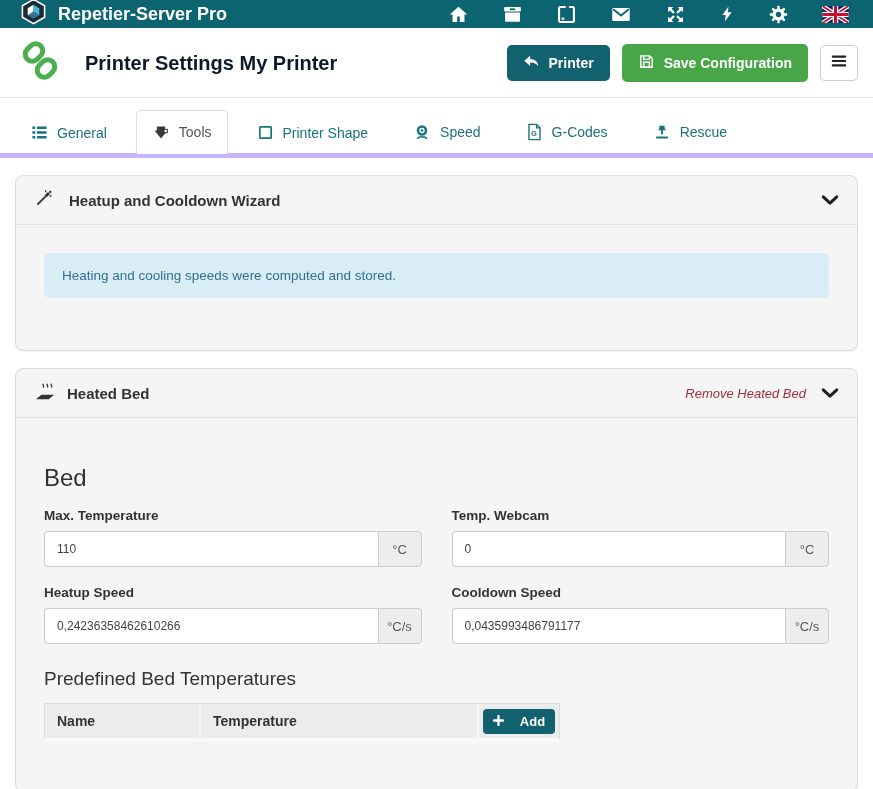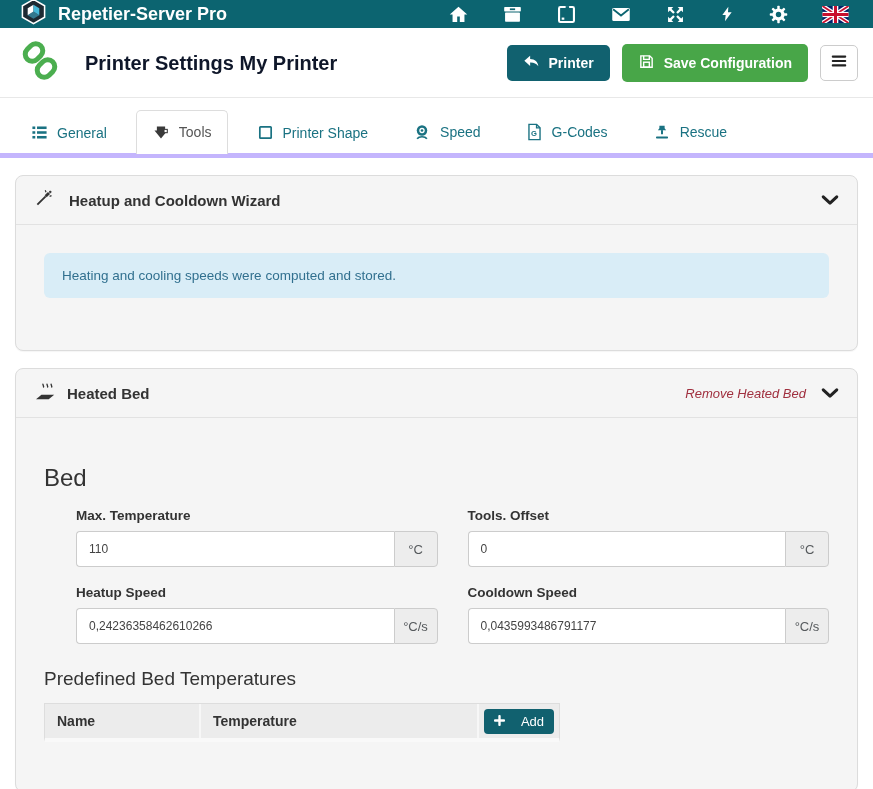--- a/index.html
+++ b/index.html
@@ -37,39 +37,39 @@
   .panel-header { display:flex; align-items:center; padding:12px 18px; border-bottom:1px solid #e2e2e2; min-height:46px; }
   .panel-title { font-size:15px; font-weight:bold; color:#333; margin-left:15px; }
   .spacer { margin-left:auto; }
   .chevron { cursor:pointer; display:flex; }
   .remove-link { color:#a0303f; font-size:13px; cursor:pointer; margin-right:15px;font-style:italic; }
   .wizard-body { padding:28px 28px 52px; }
   .alert-info { background:#d9edf7; color:#31708f; border-radius:6px; padding:15px 18px; font-size:13.5px; }
   
   .bed-body { padding:0 28px 49px; }
   .bed-body h2 { font-size:24px; color:#333; font-weight:500; margin:46px 0 0; }
-  .form-grid { display:grid; grid-template-columns:1fr 1fr; column-gap:30px;margin-left:32px; }
+  .form-grid { display:grid; grid-template-columns:1fr 1fr; column-gap:30px; }
   .field label { display:block; font-size:13.5px; font-weight:bold; color:#333; margin:16px 0 8px; }
   .row2 .field label { margin-top:18px; }
   .input-group { display:flex; }
   .input-group input { flex:1; min-width:0; height:36px; border:1px solid #ccc; border-right:none;
                        border-radius:4px 0 0 4px; padding:0 12px; font-size:12px; color:#444;
                        font-family:inherit; background:#fff; }
   .addon { display:flex; align-items:center; justify-content:center; min-width:44px; padding:0 8px;
            background:#ededed; border:1px solid #ccc; border-radius:0 4px 4px 0; font-size:13px; color:#55595c; }
   h3.sub { font-size:19px; color:#333; font-weight:500; margin:24px 0 13px; }
   
   .temp-table { width:516px; border:1px solid #ddd; background:#ececec; border-bottom:4px solid #f9f9f9; }
   .temp-row { display:flex; align-items:stretch; }
   .temp-cell { padding:9px 12px; font-size:14px; font-weight:bold; color:#333;
                border-right:2px solid #f7f7f7; display:flex; align-items:center; }
   .cell-name { width:156px; }
   .cell-temp { flex:1; }
   .cell-add { border-right:none; width:80px; justify-content:center; padding:3px 6px; }
-  .btn-add { background:#11616f; color:#fff; font-size:13px; font-weight:normal; border:none; border-radius:4px;
+  .btn-add { background:#11616f; color:#fff; font-size:13px; font-weight:bold; border:none; border-radius:4px;
              padding:5px 10px; display:inline-flex; gap:16px; align-items:center; cursor:pointer; font-family:inherit; }
 </style>
 </head>
 <body>
 
 <div class="navbar">
   <div class="brand">
     <span>
       <svg width="27" height="27" viewBox="0 0 28 28">
         <polygon points="14,1.5 25.5,8 25.5,20 14,26.5 2.5,20 2.5,8" fill="#1c2a33" stroke="#fff" stroke-width="1.6"></polygon>
@@ -307,21 +307,21 @@
 
     <div class="form-grid row1">
       <div class="field">
         <label>Max. Temperature</label>
         <div class="input-group">
           <input value="110" style="">
           <span class="addon">°C</span>
         </div>
       </div>
       <div class="field">
-        <label>Tools. Offset</label>
+        <label>Temp. Webcam</label>
         <div class="input-group">
           <input value="0" style="">
           <span class="addon">°C</span>
         </div>
       </div>
     </div>
 
     <div class="form-grid row2">
       <div class="field">
         <label>Heatup Speed</label>

